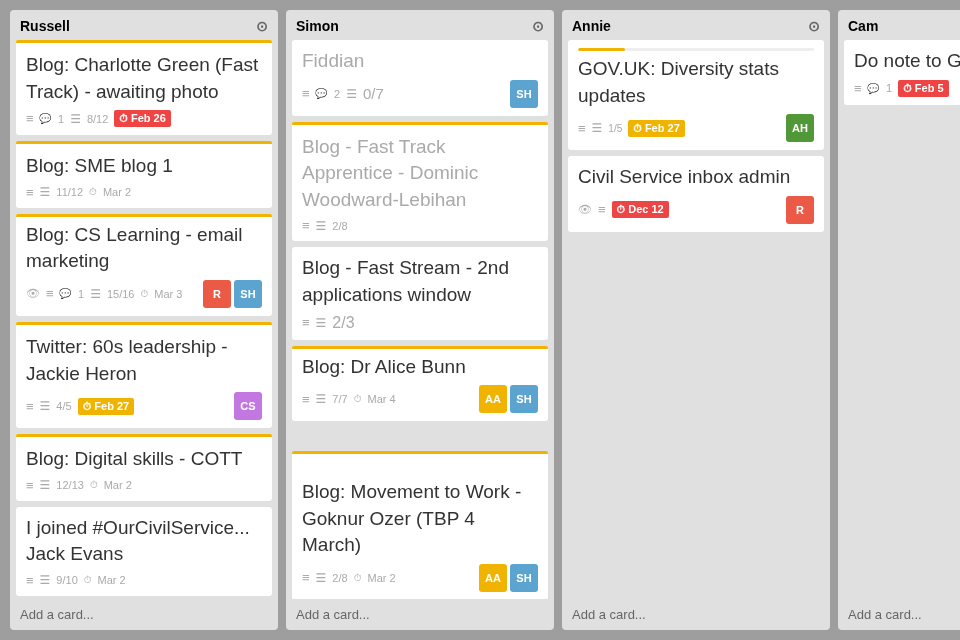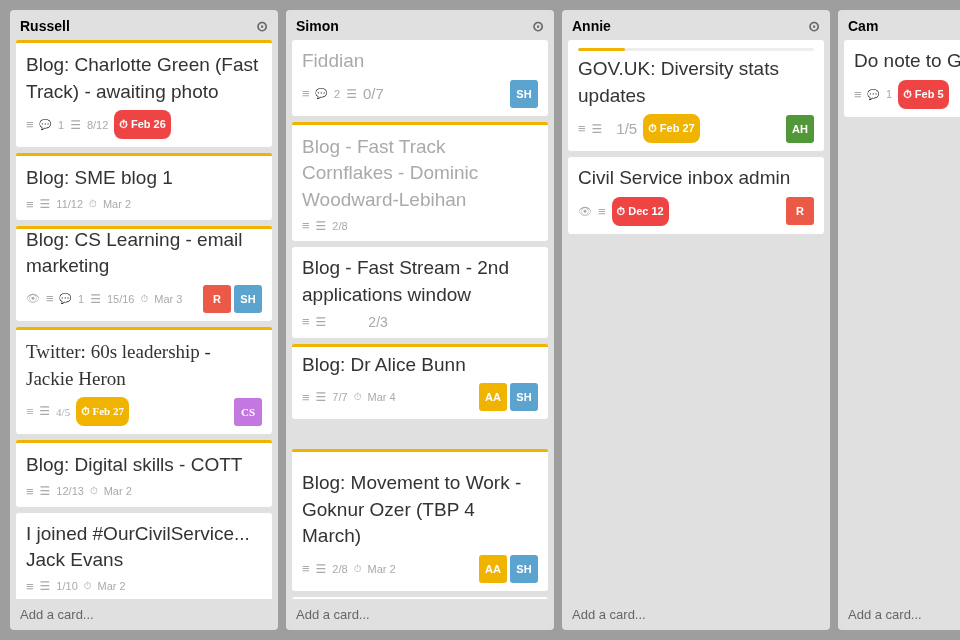--- a/index.html
+++ b/index.html
@@ -65,22 +65,22 @@
       align-items: center;
       gap: 6px;
       flex-wrap: wrap;
       font-size: 11px;
       color: #777;
     }
     .badge {
       display: inline-flex;
       align-items: center;
       gap: 3px;
-      padding: 8px 5px;
-      border-radius: 8px;
+      padding: 2px 5px;
+      border-radius: 2px;
       font-size: 11px;
       font-weight: bold;
     }
     .badge-yellow {
       background: #f0b400;
       color: #fff;
     }
     .badge-red {
       background: #e44;
       color: #fff;
@@ -163,39 +163,39 @@
           <div class="card-top-bar"></div>
           <div class="card-title">Blog: SME blog 1</div>
           <div class="card-meta">
             <span style="font-size: 13px; color: rgb(170, 170, 170);">≡</span>
             <span style="font-size: 12px; color: rgb(170, 170, 170);">☰</span>
             <span style="color: rgb(170, 170, 170); font-size: 11px;">11/12</span>
             <span style="font-size: 10px; color: rgb(170, 170, 170);">⏱</span>
             <span style="color: rgb(170, 170, 170); font-size: 11px;">Mar 2</span>
           </div>
         </div>
-        <div class="card" style="padding-top: 1px;">
+        <div class="card" style="padding-top: 8px;">
           <div class="card-top-bar"></div>
           <div class="card-title">Blog: CS Learning - email marketing</div>
           <div class="card-meta">
             <span style="font-size: 11px; color: rgb(170, 170, 170);">👁</span>
             <span style="font-size: 13px; color: rgb(170, 170, 170);">≡</span>
             <span style="font-size: 10px; color: rgb(170, 170, 170);">💬</span>
             <span style="color: rgb(170, 170, 170); font-size: 11px;">1</span>
             <span style="font-size: 12px; color: rgb(170, 170, 170);">☰</span>
             <span style="color: rgb(170, 170, 170); font-size: 11px;">15/16</span>
             <span style="font-size: 10px; color: rgb(170, 170, 170);">⏱</span>
             <span style="color: rgb(170, 170, 170); font-size: 11px;">Mar 3</span>
             <div class="card-avatars">
               <span class="avatar avatar-r">R</span>
               <span class="avatar avatar-sh">SH</span>
             </div>
           </div>
         </div>
-        <div class="card" style="padding-top: 12px; font-family: Liberation Serif, serif;">
+        <div class="card" style="padding-top: 12px;">
           <div class="card-top-bar"></div>
           <div class="card-title">Twitter: 60s leadership - Jackie Heron</div>
           <div class="card-meta">
             <span style="font-size: 13px; color: rgb(170, 170, 170);">≡</span>
             <span style="font-size: 12px; color: rgb(170, 170, 170);">☰</span>
             <span style="color: rgb(170, 170, 170); font-size: 11px;">4/5</span>
             <span class="badge badge-yellow">⏱ Feb 27</span>
             <div class="card-avatars">
               <span class="avatar avatar-cs">CS</span>
             </div>
@@ -210,21 +210,21 @@
             <span style="color: rgb(170, 170, 170); font-size: 11px;">12/13</span>
             <span style="font-size: 10px; color: rgb(170, 170, 170);">⏱</span>
             <span style="color: rgb(170, 170, 170); font-size: 11px;">Mar 2</span>
           </div>
         </div>
         <div class="card">
           <div class="card-title">I joined #OurCivilService... Jack Evans</div>
           <div class="card-meta">
             <span style="font-size: 13px; color: rgb(170, 170, 170);">≡</span>
             <span style="font-size: 12px; color: rgb(170, 170, 170);">☰</span>
-            <span style="color: rgb(170, 170, 170); font-size: 11px;">1/10</span>
+            <span style="color: rgb(170, 170, 170); font-size: 11px;">9/10</span>
             <span style="font-size: 10px; color: rgb(170, 170, 170);">⏱</span>
             <span style="color: rgb(170, 170, 170); font-size: 11px;">Mar 2</span>
           </div>
         </div>
       </div>
       <div class="add-card">Add a card...</div>
     </div>
     <div class="column">
       <div class="column-header">
         <span>Simon</span>
@@ -239,51 +239,51 @@
             <span style="color: rgb(170, 170, 170); font-size: 11px;">2</span>
             <span style="font-size: 12px; color: rgb(170, 170, 170);">☰</span>
             <span style="color: rgb(170, 170, 170); font-size: 15px;">0/7</span>
             <div class="card-avatars">
               <span class="avatar avatar-sh">SH</span>
             </div>
           </div>
         </div>
         <div class="card" style="padding-top: 12px;">
           <div class="card-top-bar"></div>
-          <div class="card-title" style="color: rgb(170, 170, 170);">Blog - Fast Track Cornflakes - Dominic Woodward-Lebihan</div>
+          <div class="card-title" style="color: rgb(170, 170, 170);">Blog - Fast Track Apprentice - Dominic Woodward-Lebihan</div>
           <div class="card-meta">
             <span style="font-size: 13px; color: rgb(170, 170, 170);">≡</span>
             <span style="font-size: 12px; color: rgb(170, 170, 170);">☰</span>
             <span style="color: rgb(170, 170, 170); font-size: 11px;">2/8</span>
           </div>
         </div>
         <div class="card">
           <div class="card-title">Blog - Fast Stream - 2nd applications window</div>
           <div class="card-meta">
             <span style="font-size: 13px; color: rgb(170, 170, 170);">≡</span>
             <span style="font-size: 12px; color: rgb(170, 170, 170);">☰</span>
-            <span style="color: rgb(170, 170, 170); font-size: 14px; margin-left: 36px;">2/3</span>
+            <span style="color: rgb(170, 170, 170); font-size: 16px;">2/3</span>
           </div>
         </div>
         <div class="card" style="">
           <div class="card-top-bar"></div>
           <div class="card-title">Blog: Dr Alice Bunn</div>
           <div class="card-meta">
             <span style="font-size: 13px; color: rgb(170, 170, 170);">≡</span>
             <span style="font-size: 12px; color: rgb(170, 170, 170);">☰</span>
             <span style="color: rgb(170, 170, 170); font-size: 11px;">7/7</span>
             <span style="font-size: 10px; color: rgb(170, 170, 170);">⏱</span>
             <span style="color: rgb(170, 170, 170); font-size: 11px;">Mar 4</span>
             <div class="card-avatars">
               <span class="avatar avatar-aa">AA</span>
               <span class="avatar avatar-sh">SH</span>
             </div>
           </div>
         </div>
-        <div class="card" style="padding-top: 21px; margin-top: 30px;">
+        <div class="card" style="padding-top: 28px; margin-top: 30px;">
           <div class="card-top-bar"></div>
           <div class="card-title">Blog: Movement to Work - Goknur Ozer (TBP 4 March)</div>
           <div class="card-meta">
             <span style="font-size: 13px; color: rgb(170, 170, 170);">≡</span>
             <span style="font-size: 12px; color: rgb(170, 170, 170);">☰</span>
             <span style="color: rgb(170, 170, 170); font-size: 11px;">2/8</span>
             <span style="font-size: 10px; color: rgb(170, 170, 170);">⏱</span>
             <span style="color: rgb(170, 170, 170); font-size: 11px;">Mar 2</span>
             <div class="card-avatars">
               <span class="avatar avatar-aa">AA</span>
@@ -315,21 +315,21 @@
       </div>
       <div class="cards-container">
         <div class="card">
           <div class="progress-bar">
             <div class="progress-fill progress-fill-yellow" style="width: 20%;"></div>
           </div>
           <div class="card-title">GOV.UK: Diversity stats updates</div>
           <div class="card-meta">
             <span style="font-size: 13px; color: rgb(170, 170, 170);">≡</span>
             <span style="font-size: 12px; color: rgb(170, 170, 170);">☰</span>
-            <span style="color: rgb(170, 170, 170); font-size: 15px; margin-left: 8px;">1/5</span>
+            <span style="color: rgb(170, 170, 170); font-size: 10px;">1/5</span>
             <span class="badge badge-yellow">⏱ Feb 27</span>
             <div class="card-avatars">
               <span class="avatar avatar-ah">AH</span>
             </div>
           </div>
         </div>
         <div class="card">
           <div class="card-title">Civil Service inbox admin</div>
           <div class="card-meta">
             <span style="font-size: 11px; color: rgb(170, 170, 170);">👁</span>

